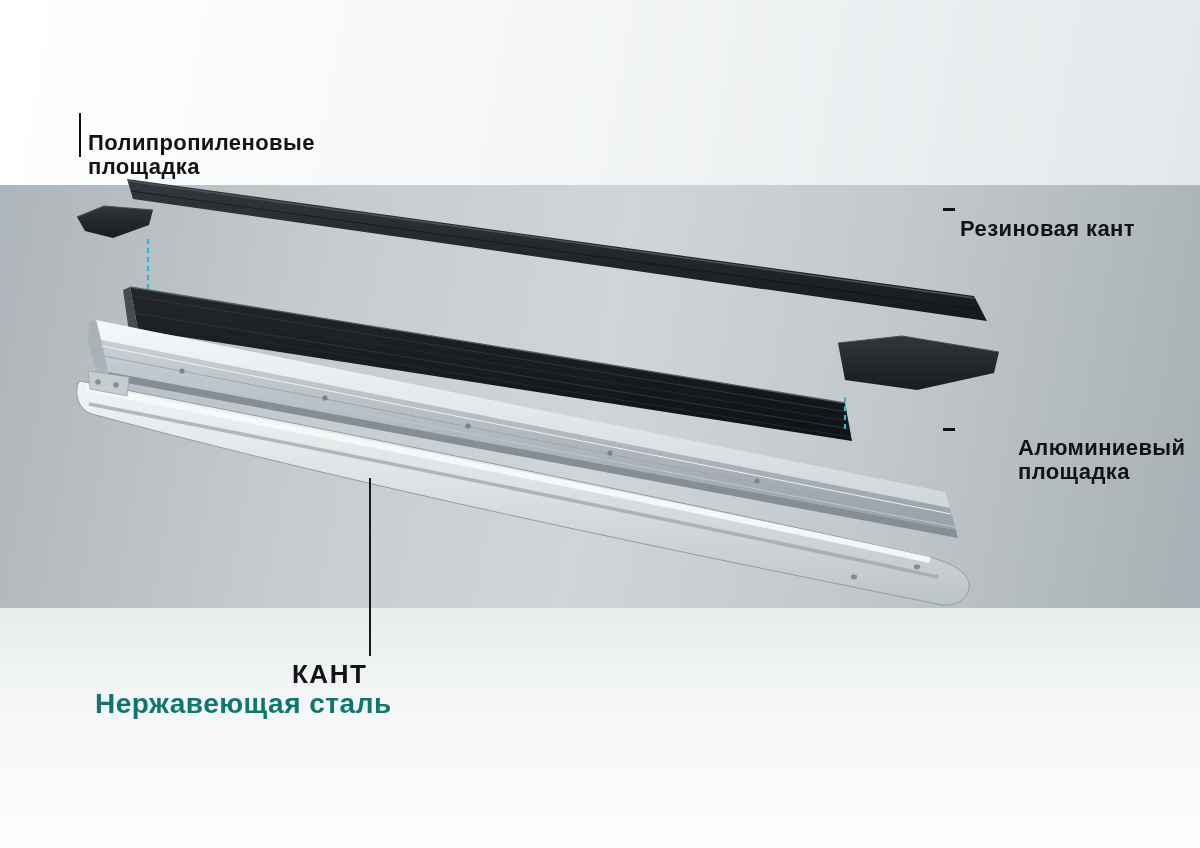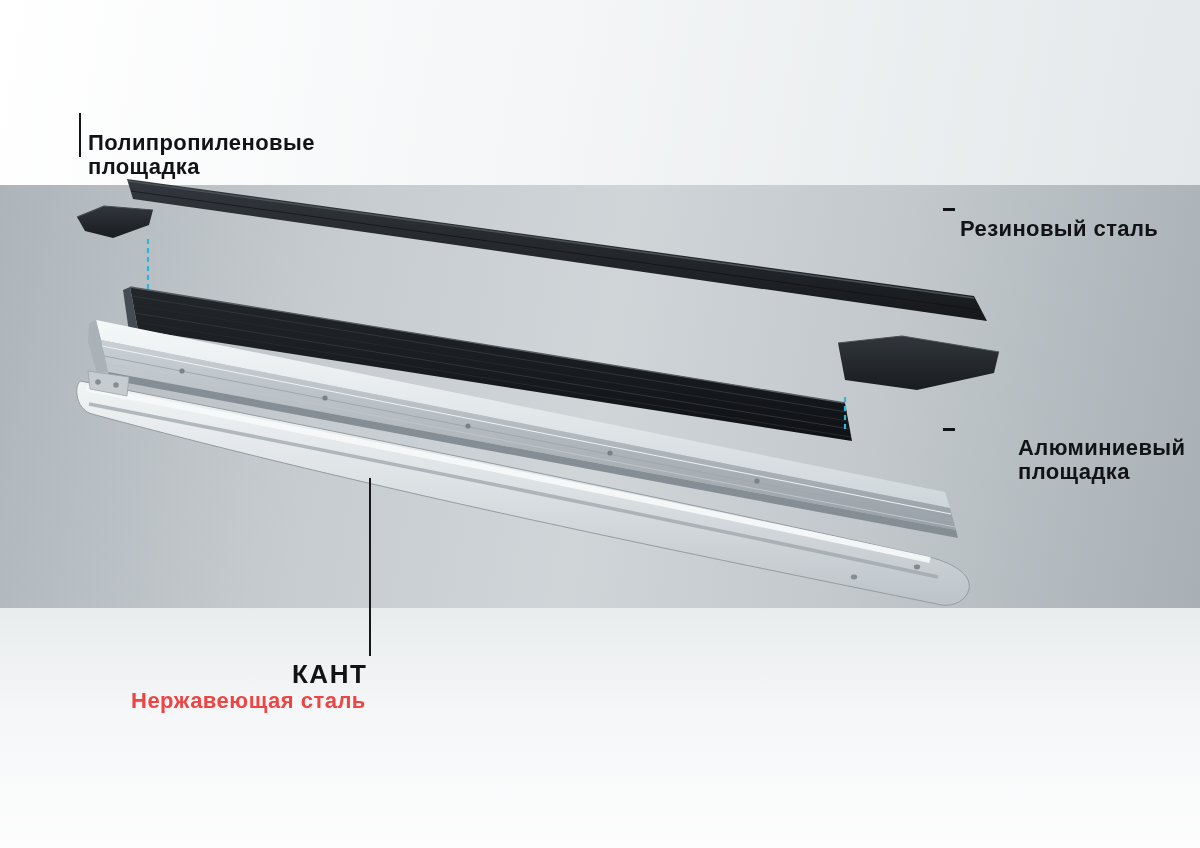--- a/index.html
+++ b/index.html
@@ -20,22 +20,22 @@
   }
   .lbl .indent{margin-left:92px;}
   .tick-v{position:absolute;width:2px;background:#111316;}
   .tick-h{position:absolute;height:3px;background:#111316;}
   .leader-v{position:absolute;width:2px;background:#16181b;}
   .brand{
     position:absolute;left:292px;top:659px;font-weight:bold;font-size:26px;
     color:#111316;letter-spacing:1.5px;white-space:nowrap;
   }
   .material{
-    position:absolute;left:95px;top:688px;font-weight:bold;font-size:22px;
-    color:#ef4444;letter-spacing:0.5px;white-space:nowrap;margin-left:36px;
+    position:absolute;left:95px;top:688px;font-weight:bold;font-size:28px;
+    color:#0f766e;letter-spacing:0.5px;white-space:nowrap;
   }
 </style>
 </head>
 <body>
 
 <div class="stage">
 
   <div class="bg bg-top"></div>
   <div class="bg bg-band"></div>
   <div class="bg bg-bottom"></div>
@@ -132,21 +132,21 @@
   </svg>
 
   <div class="tick-v" style="left:79px;top:113px;height:44px;"></div>
   <div class="lbl" style="left:88px;top:111px;">
     <div>Полипропиленовые</div>
     <div>площадка</div>
   </div>
 
   <div class="tick-h" style="left:943px;top:208px;width:12px;"></div>
   <div class="lbl" style="left:960px;top:197px;">
-    <div>Резиновый сталь</div>
+    <div>Резиновая кант</div>
   </div>
 
 
   <div class="tick-h" style="left:943px;top:428px;width:12px;"></div>
   <div class="lbl" style="left:1018px;top:416px;">
     <div>Алюминиевый</div>
     <div>площадка</div>
   </div>
 
   <div class="leader-v" style="left:369px;top:478px;height:178px;"></div>

